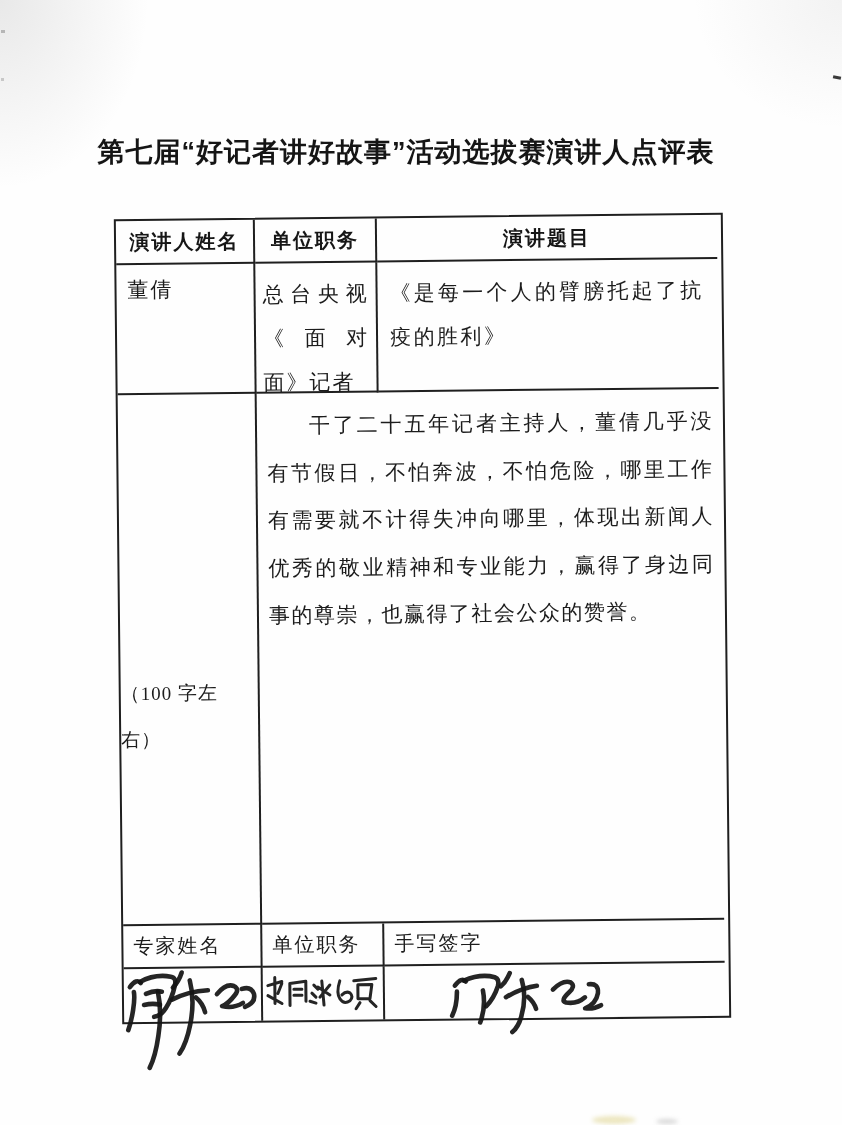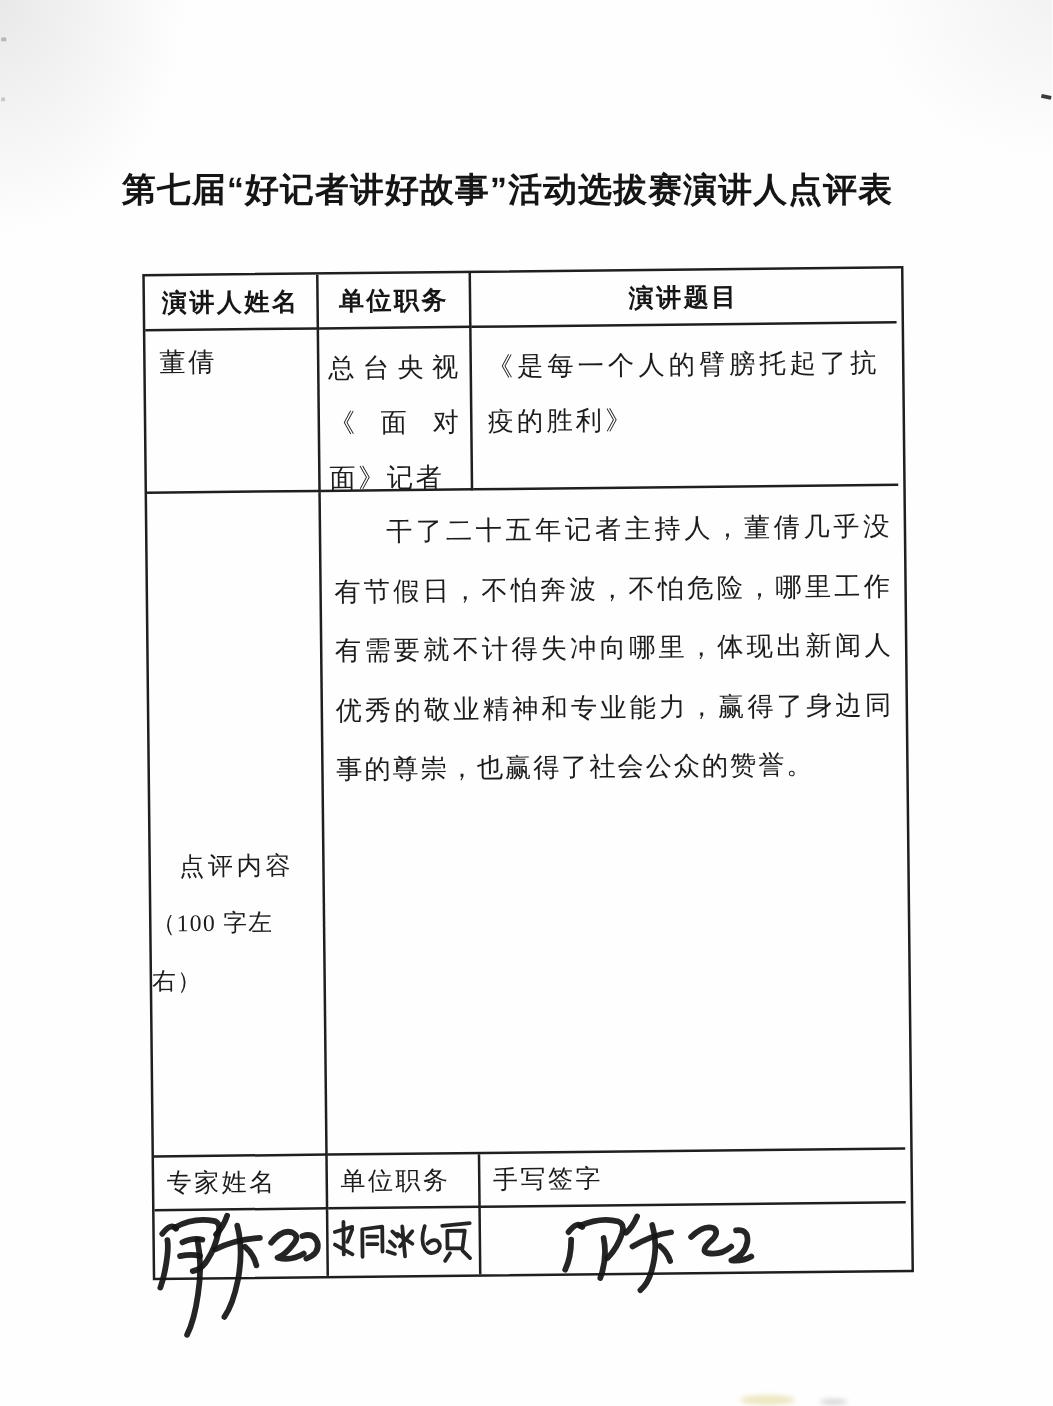--- a/index.html
+++ b/index.html
@@ -137,21 +137,20 @@
 
   <div class="cell header-cell">演讲人姓名</div>
   <div class="cell header-cell">单位职务</div>
   <div class="cell header-cell last-col">演讲题目</div>
 
   <div class="cell name-cell">董倩</div>
   <div class="cell unit-cell">总台央视《面对面》记者</div>
   <div class="cell title-cell last-col">《是每一个人的臂膀托起了抗疫的胜利》</div>
 
   <div class="cell review-label-cell">
-    <span>点评内容</span>
     <span class="review-label-note">（100 字左右）</span>
   </div>
   <div class="cell comment-cell span2 last-col">
     <p class="comment-text">干了二十五年记者主持人，董倩几乎没有节假日，不怕奔波，不怕危险，哪里工作有需要就不计得失冲向哪里，体现出新闻人优秀的敬业精神和专业能力，赢得了身边同事的尊崇，也赢得了社会公众的赞誉。</p>
   </div>
 
   <div class="cell footer-label-cell">专家姓名</div>
   <div class="cell footer-label-cell">单位职务</div>
   <div class="cell footer-label-cell last-col">手写签字</div>
 

